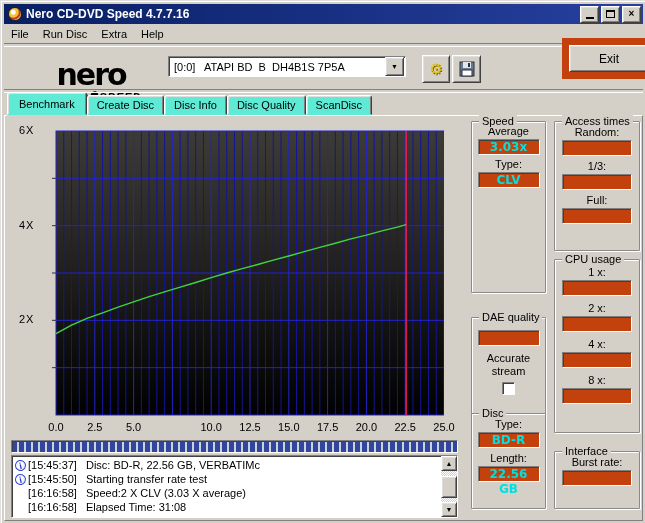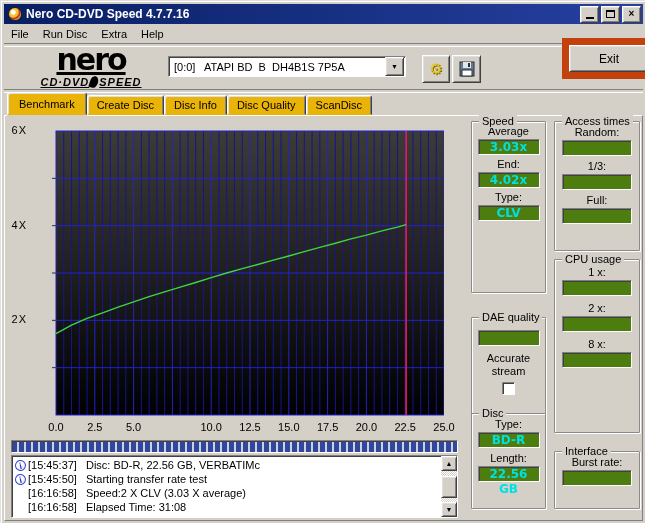--- a/index.html
+++ b/index.html
@@ -19,45 +19,45 @@
   #title-text{color:#fff;font-weight:bold;font-size:12px;flex:1;white-space:nowrap;overflow:hidden;}
   .winbtn{width:17px;height:15px;margin-left:2px;display:flex;align-items:center;justify-content:center;
     font-size:10px;font-weight:bold;line-height:1;padding:0;cursor:default;}
   .glyph-min{width:8px;height:2px;background:#000;margin-top:7px;}
   .glyph-max{width:9px;height:8px;border:1px solid #000;border-top-width:2px;box-sizing:border-box;}
   
   #menubar{position:absolute;left:3px;top:24px;width:639px;height:18px;display:flex;align-items:center;background:#d4d0c8;}
   .menu-item{padding:2px 7px;cursor:default;}
   .hsep{position:absolute;left:3px;width:639px;height:2px;border-top:1px solid #808080;border-bottom:1px solid #fff;}
   
-  #logo{position:absolute;left:15px;top:44px;width:150px;text-align:center;line-height:1;text-decoration:underline;}
+  #logo{position:absolute;left:15px;top:59px;width:150px;text-align:center;line-height:1;}
   #logo-nero{font-weight:bold;font-size:30px;letter-spacing:-2px;font-family:"DejaVu Sans",sans-serif;}
   #logo-sub{font-weight:bold;font-style:italic;font-size:11px;letter-spacing:1px;margin-top:1px;display:flex;align-items:center;justify-content:center;gap:1px;}
   .leaf{display:inline-block;width:8px;height:12px;background:#000;border-radius:60% 60% 60% 0;transform:rotate(18deg);}
   #combo{position:absolute;left:167px;top:55px;width:238px;height:21px;background:#fff;box-sizing:border-box;display:flex;align-items:center;}
   #combo-text{flex:1;padding-left:5px;white-space:pre;overflow:hidden;font-size:11px;}
   #combo-arrow{width:17px;height:17px;margin-right:1px;display:flex;align-items:center;justify-content:center;font-size:7px;}
   .toolbtn{position:absolute;top:54px;height:26px;display:flex;align-items:center;justify-content:center;}
   #btn-options{left:421px;width:26px;}
   #btn-save{left:451px;width:27px;}
   #btn-start{left:493px;top:55px;width:64px;height:25px;position:absolute;display:flex;align-items:center;justify-content:center;font-size:12px;}
   #btn-exit-wrap{position:absolute;left:561px;top:37px;width:80px;height:27px;border:7px solid #c2410c;}
   #btn-exit{width:100%;height:100%;box-sizing:border-box;display:flex;align-items:center;justify-content:center;font-size:12px;}
   .gear{color:#e6c321;font-size:15px;text-shadow:1px 1px 0 #7a6a00;}
   
   #tabbar{position:absolute;left:6px;top:93px;height:21px;display:flex;align-items:flex-end;z-index:3;}
-  .tab{height:18px;padding:0 9px;display:flex;align-items:center;background:#eab308;
+  .tab{height:18px;padding:0 9px;display:flex;align-items:center;background:#5eead4;
     border:1px solid;border-color:#fff #404040 transparent #fff;border-radius:3px 3px 0 0;
     box-shadow:inset 1px 1px 0 #dfdfdf, inset -1px 0 0 #808080;margin-right:0;position:relative;}
   .tab.selected{height:21px;z-index:4;padding:0 11px;box-shadow:inset 1px 1px 0 #dfdfdf, inset -1px 0 0 #808080, 0 2px 0 #d4d0c8;}
   #tabpage{position:absolute;left:3px;top:114px;width:639px;height:406px;background:#d4d0c8;
     border:1px solid;border-color:#fff #808080 #808080 #fff;box-sizing:border-box;z-index:1;}
   
   #chart-svg{position:absolute;left:47px;top:128px;z-index:2;}
-  .ylabel{position:absolute;left:0;width:26px;text-align:right;z-index:2;letter-spacing:1px;}
+  .ylabel{position:absolute;left:18px;width:26px;z-index:2;letter-spacing:1px;}
   #x-labels{position:absolute;left:47px;top:420px;width:396px;height:13px;z-index:2;}
   .xlabel{position:absolute;transform:translateX(-50%);white-space:nowrap;}
   
   #progress{position:absolute;left:10px;top:439px;width:447px;height:13px;box-sizing:border-box;background:
     repeating-linear-gradient(90deg,#31479e 0 5px,#cdd2dc 5px 7px);z-index:2;}
   #logbox{position:absolute;left:10px;top:454px;width:447px;height:63px;background:#fff;box-sizing:border-box;z-index:2;display:flex;}
   #logrows{flex:1;padding:2px 0 0 3px;overflow:hidden;}
   .logrow{display:flex;align-items:center;height:14px;white-space:nowrap;}
   .log-icon{width:11px;height:11px;border-radius:50%;border:1px solid #3344cc;margin-right:2px;flex:0 0 auto;
     background:radial-gradient(circle at 35% 30%,#ffffff 0 45%,#dfe6ff 70%,#aebdf0 100%);
@@ -67,21 +67,21 @@
   #scrollbar{width:16px;background:#d4d0c8;display:flex;flex-direction:column;justify-content:space-between;
     background:repeating-conic-gradient(#fff 0 25%,#d4d0c8 0 50%) 0 0/2px 2px;}
   .sb-btn{width:16px;height:15px;display:flex;align-items:center;justify-content:center;font-size:7px;box-sizing:border-box;}
   #sb-thumb{width:16px;height:22px;box-sizing:border-box;}
   
   .groupbox{position:absolute;border:1px solid #8a8a8a;border-radius:1px;
     box-shadow:1px 1px 0 #fff, inset 1px 1px 0 #fff;box-sizing:border-box;z-index:2;}
   .gb-title{position:absolute;top:-7px;left:7px;background:#d4d0c8;padding:0 3px;line-height:13px;}
   .fieldrow{text-align:center;margin-top:4px;}
   .fieldrow .flabel{display:block;margin-bottom:2px;}
-  .valuebox{margin:0 auto;height:16px;background:#4d7c0f;color:#00e0e0;font-weight:bold;
+  .valuebox{margin:0 auto;height:16px;background:#c2410c;color:#00e0e0;font-weight:bold;
     font-size:12px;font-family:"DejaVu Sans",sans-serif;line-height:15px;text-align:center;
     border:1px solid;border-color:#808080 #fff #fff #808080;box-shadow:inset 1px 1px 0 #404040;box-sizing:border-box;}
   .w60{width:62px;} .w68{width:70px;}
   #gb-speed{left:470px;top:120px;width:75px;height:172px;}
   #gb-access{left:553px;top:120px;width:86px;height:130px;}
   #gb-cpu{left:553px;top:258px;width:86px;height:174px;}
   #gb-dae{left:470px;top:308px;width:75px;height:97px;margin-top:8px;}
   #gb-disc{left:470px;top:412px;width:75px;height:96px;}
   #gb-iface{left:553px;top:450px;width:86px;height:58px;}
   #gb-speed .fieldrow{margin-top:3px;}
@@ -298,24 +298,20 @@
 
   <div id="gb-speed" class="groupbox">
     <span class="gb-title">Speed</span>
     <div>
 
     <div class="fieldrow">
         <span class="flabel">Average</span>
         <div class="valuebox w60">3.03x</div>
       </div>
         <div class="fieldrow">
-        <span class="flabel">End:</span>
-        <div class="valuebox w60">4.02x</div>
-      </div>
-        <div class="fieldrow">
         <span class="flabel">Type:</span>
         <div class="valuebox w60">CLV</div>
       </div>
       </div>
   </div>
 
   <div id="gb-access" class="groupbox">
     <span class="gb-title">Access times</span>
     <div>
 
@@ -337,20 +333,24 @@
   <div id="gb-cpu" class="groupbox">
     <span class="gb-title">CPU usage</span>
     <div>
 
     <div class="fieldrow">
         <span class="flabel">1 x:</span>
         <div class="valuebox w68"></div>
       </div>
         <div class="fieldrow">
         <span class="flabel">2 x:</span>
+        <div class="valuebox w68"></div>
+      </div>
+        <div class="fieldrow">
+        <span class="flabel">4 x:</span>
         <div class="valuebox w68"></div>
       </div>
         <div class="fieldrow">
         <span class="flabel">8 x:</span>
         <div class="valuebox w68"></div>
       </div>
       </div>
   </div>
 
   <div id="gb-dae" class="groupbox">

